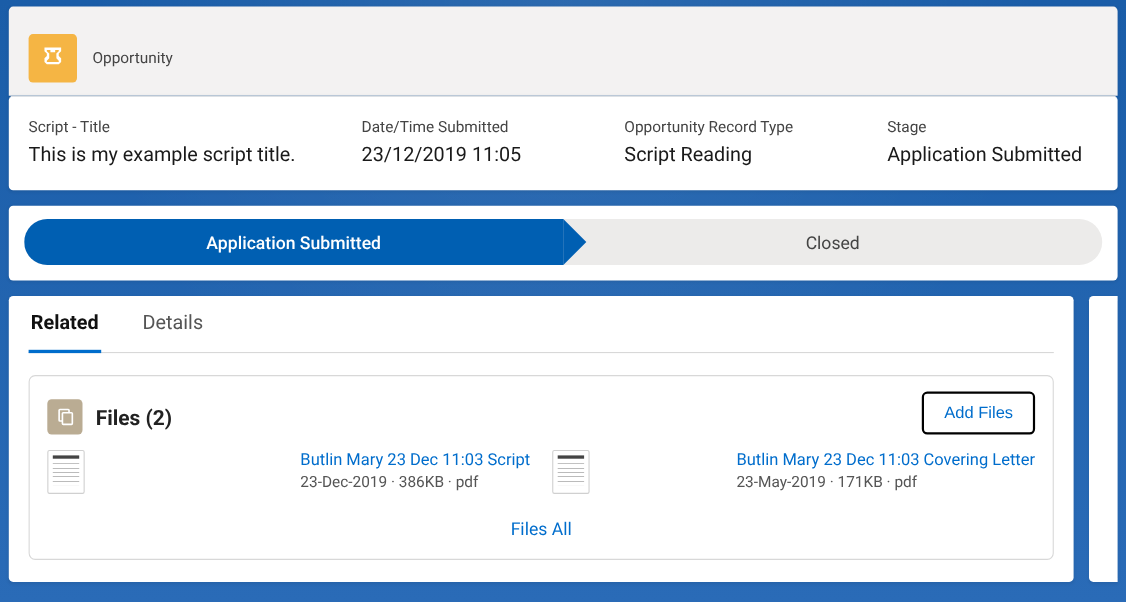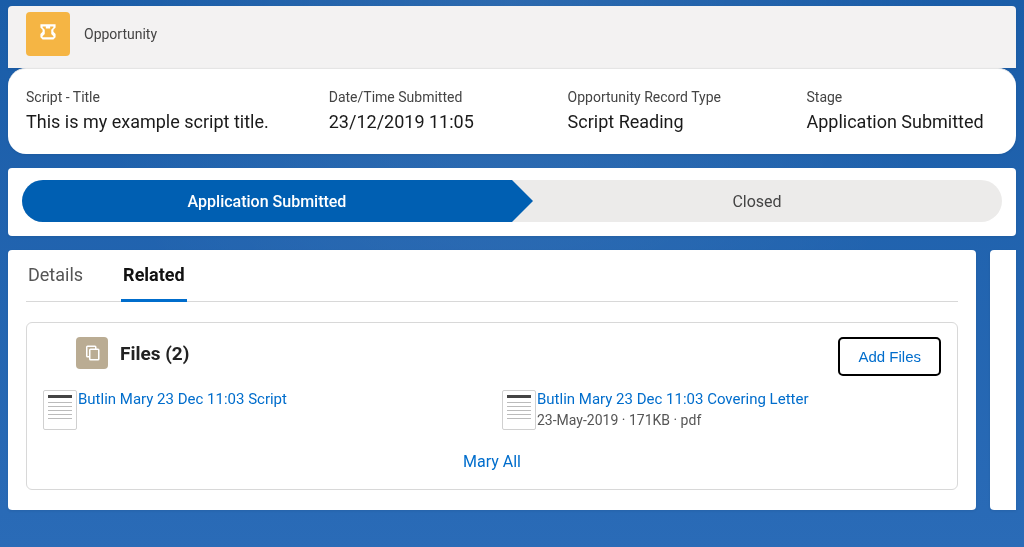--- a/index.html
+++ b/index.html
@@ -19,21 +19,21 @@
   .panel {
     background: #fff;
     border-radius: 4px;
     box-shadow: 0 1px 3px rgba(0,0,0,0.08);
   }
 
   
   .header-panel {
     background: #f3f2f2;
     border-radius: 4px 4px 0 0;
-    padding: 6px 18px 12px 18px;
+    padding: 25px 18px 12px 18px;
     display: flex;
     align-items: center;
   }
   .opp-icon {
     width: 44px; height: 44px;
     background: #f5b544;
     border-radius: 4px;
     display: flex; align-items: center; justify-content: center;
     margin-right: 14px;
     flex-shrink: 0;
@@ -42,21 +42,20 @@
   .header-text .obj-label { font-size: 14px; color: #444; }
   .header-text .rec-title { font-size: 22px; font-weight: 600; color: #222; margin-top: 2px; }
 
   
   .fields-panel {
     background: #fff;
     padding: 20px 18px 22px 18px;
     display: flex;
     gap: 20px;
     border-top: 1px solid #e5e5e5;
-    border-radius: 18px;
   }
   .field { flex: 1; }
   .field:nth-child(1){ flex-basis: 31%; }
   .field:nth-child(2){ flex-basis: 24%; }
   .field:nth-child(3){ flex-basis: 24%; }
   .field:nth-child(4){ flex-basis: 21%; }
   .field-label { font-size: 14px; color: #444; }
   .field-value { font-size: 18px; color: #1a1a1a; margin-top: 6px; }
 
   
@@ -141,44 +140,43 @@
 
   
   .files-card {
     margin-top: 20px;
     border: 1px solid #d8d8d8;
     border-radius: 6px;
     padding: 14px 16px 6px 16px;
     background: #fff;
   }
   .files-header {
-    display: flex; align-items: flex-start; justify-content: space-between;
+    display: flex; align-items: flex-end; justify-content: space-between;
     margin-bottom: 14px;
-    margin-left: 33px;
   }
   .files-title-wrap { display: flex; align-items: center; gap: 12px; }
   .files-icon {
     width: 32px; height: 32px; border-radius: 4px;
     background: #baac93;
     display:flex; align-items:center; justify-content:center;
   }
   .files-icon svg { width: 18px; height: 18px; fill: #fff; }
   .files-title { font-size: 19px; font-weight: 700; color: #222; }
   .add-files-btn {
     border: 2px solid #000000;
     background: #fff;
     color: #006dcc;
     font-size: 15px;
     padding: 9px 18px;
     border-radius: 5px;
     cursor: pointer;
   }
 
   .files-list { display: flex; gap: 20px; }
-  .file-item { flex: 1; display: flex; gap: 1px; align-items: flex-start; cursor: pointer; }
+  .file-item { flex: 1; display: flex; gap: 1px; align-items: flex-start; cursor: pointer; justify-content: space-between; }
   .file-thumb {
     width: 34px; height: 40px;
     border: 1px solid #d0d0d0;
     border-radius: 2px;
     background: #fff;
     position: relative;
     flex-shrink: 0;
     overflow: hidden;
   }
   .file-thumb::before {
@@ -239,25 +237,25 @@
     <div class="stage">
       <span>Closed</span>
     </div>
   </div>
 </div>
 
 <div class="lower">
   <div class="main-col panel">
 
     <div class="tabs">
+      <div class="tab active">
+        <span>Related</span>
+      </div>
       <div class="tab">
         <span>Details</span>
-      </div>
-      <div class="tab active">
-        <span>Related</span>
       </div>
     </div>
 
     <div class="files-card">
       <div class="files-header">
         <div class="files-title-wrap">
           <div class="files-icon">
             <svg viewBox="0 0 24 24">
                 <path d="M8 2h8a2 2 0 0 1 2 2v2h2a2 2 0 0 1 2 2v12a2 2 0 0 1-2 2H10a2 2 0 0 1-2-2v-2H6a2 2 0 0 1-2-2V4a2 2 0 0 1 2-2h2zm2 6v12h10V8H10zM6 4v12h2V8a2 2 0 0 1 2-2h6V4H6z"></path>
               </svg>
@@ -265,31 +263,32 @@
           <div class="files-title">Files (2)</div>
         </div>
         <button class="add-files-btn">Add Files</button>
       </div>
 
       <div class="files-list">
         <div class="file-item">
           <div class="file-thumb"></div>
           <div class="file-meta">
             <div class="file-name">Butlin Mary 23 Dec 11:03 Script</div>
+            <div class="file-sub">23-Dec-2019 · 386KB · pdf</div>
           </div>
         </div>
         <div class="file-item">
           <div class="file-thumb"></div>
           <div class="file-meta">
             <div class="file-name">Butlin Mary 23 Dec 11:03 Covering Letter</div>
             <div class="file-sub">23-May-2019 · 171KB · pdf</div>
           </div>
         </div>
       </div>
 
       <div class="view-all">
-        <a>Mary All</a>
+        <a>Files All</a>
       </div>
     </div>
   </div>
 
   <div class="side-col panel"></div>
 </div>
 
 </body></html>

